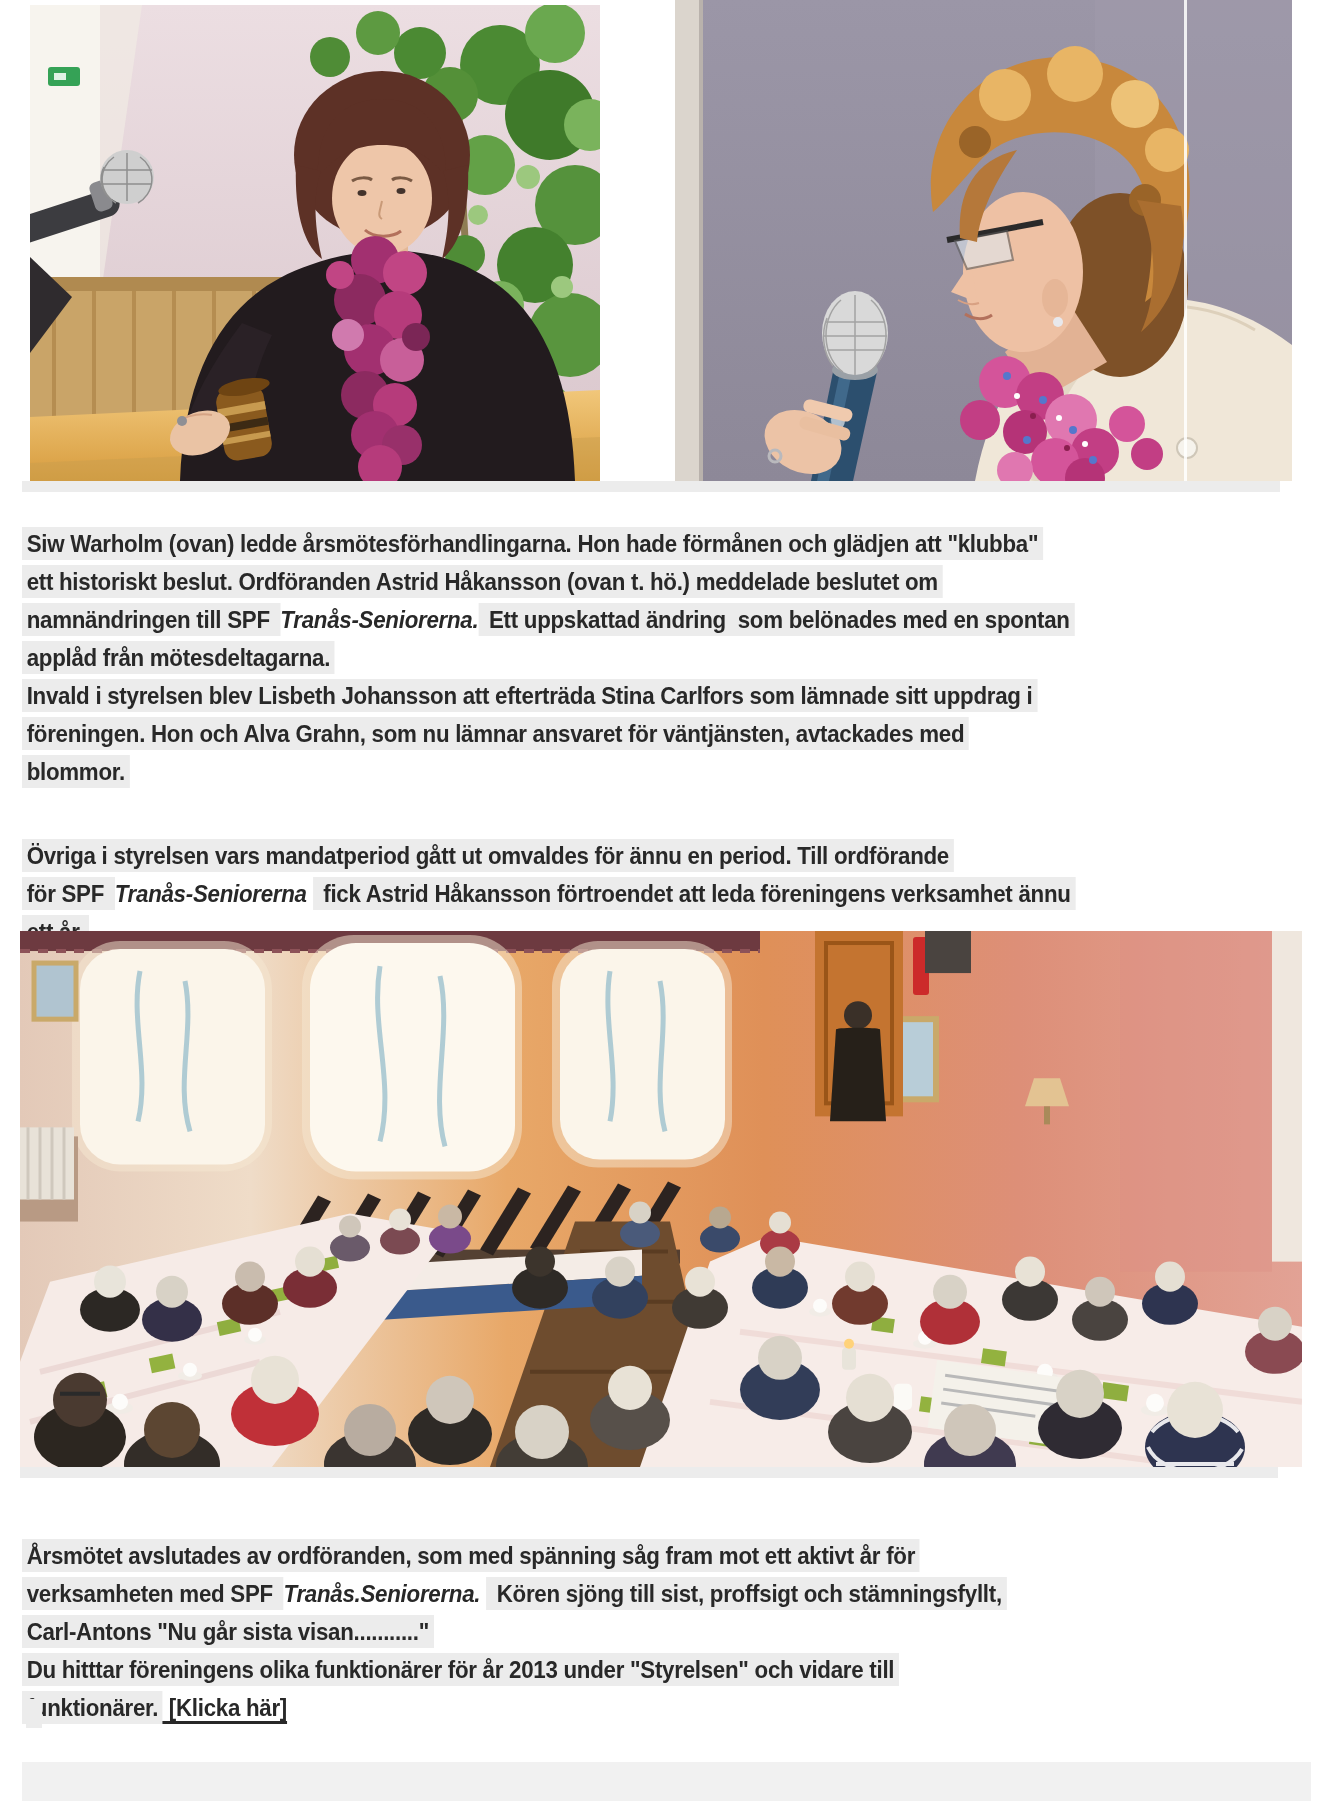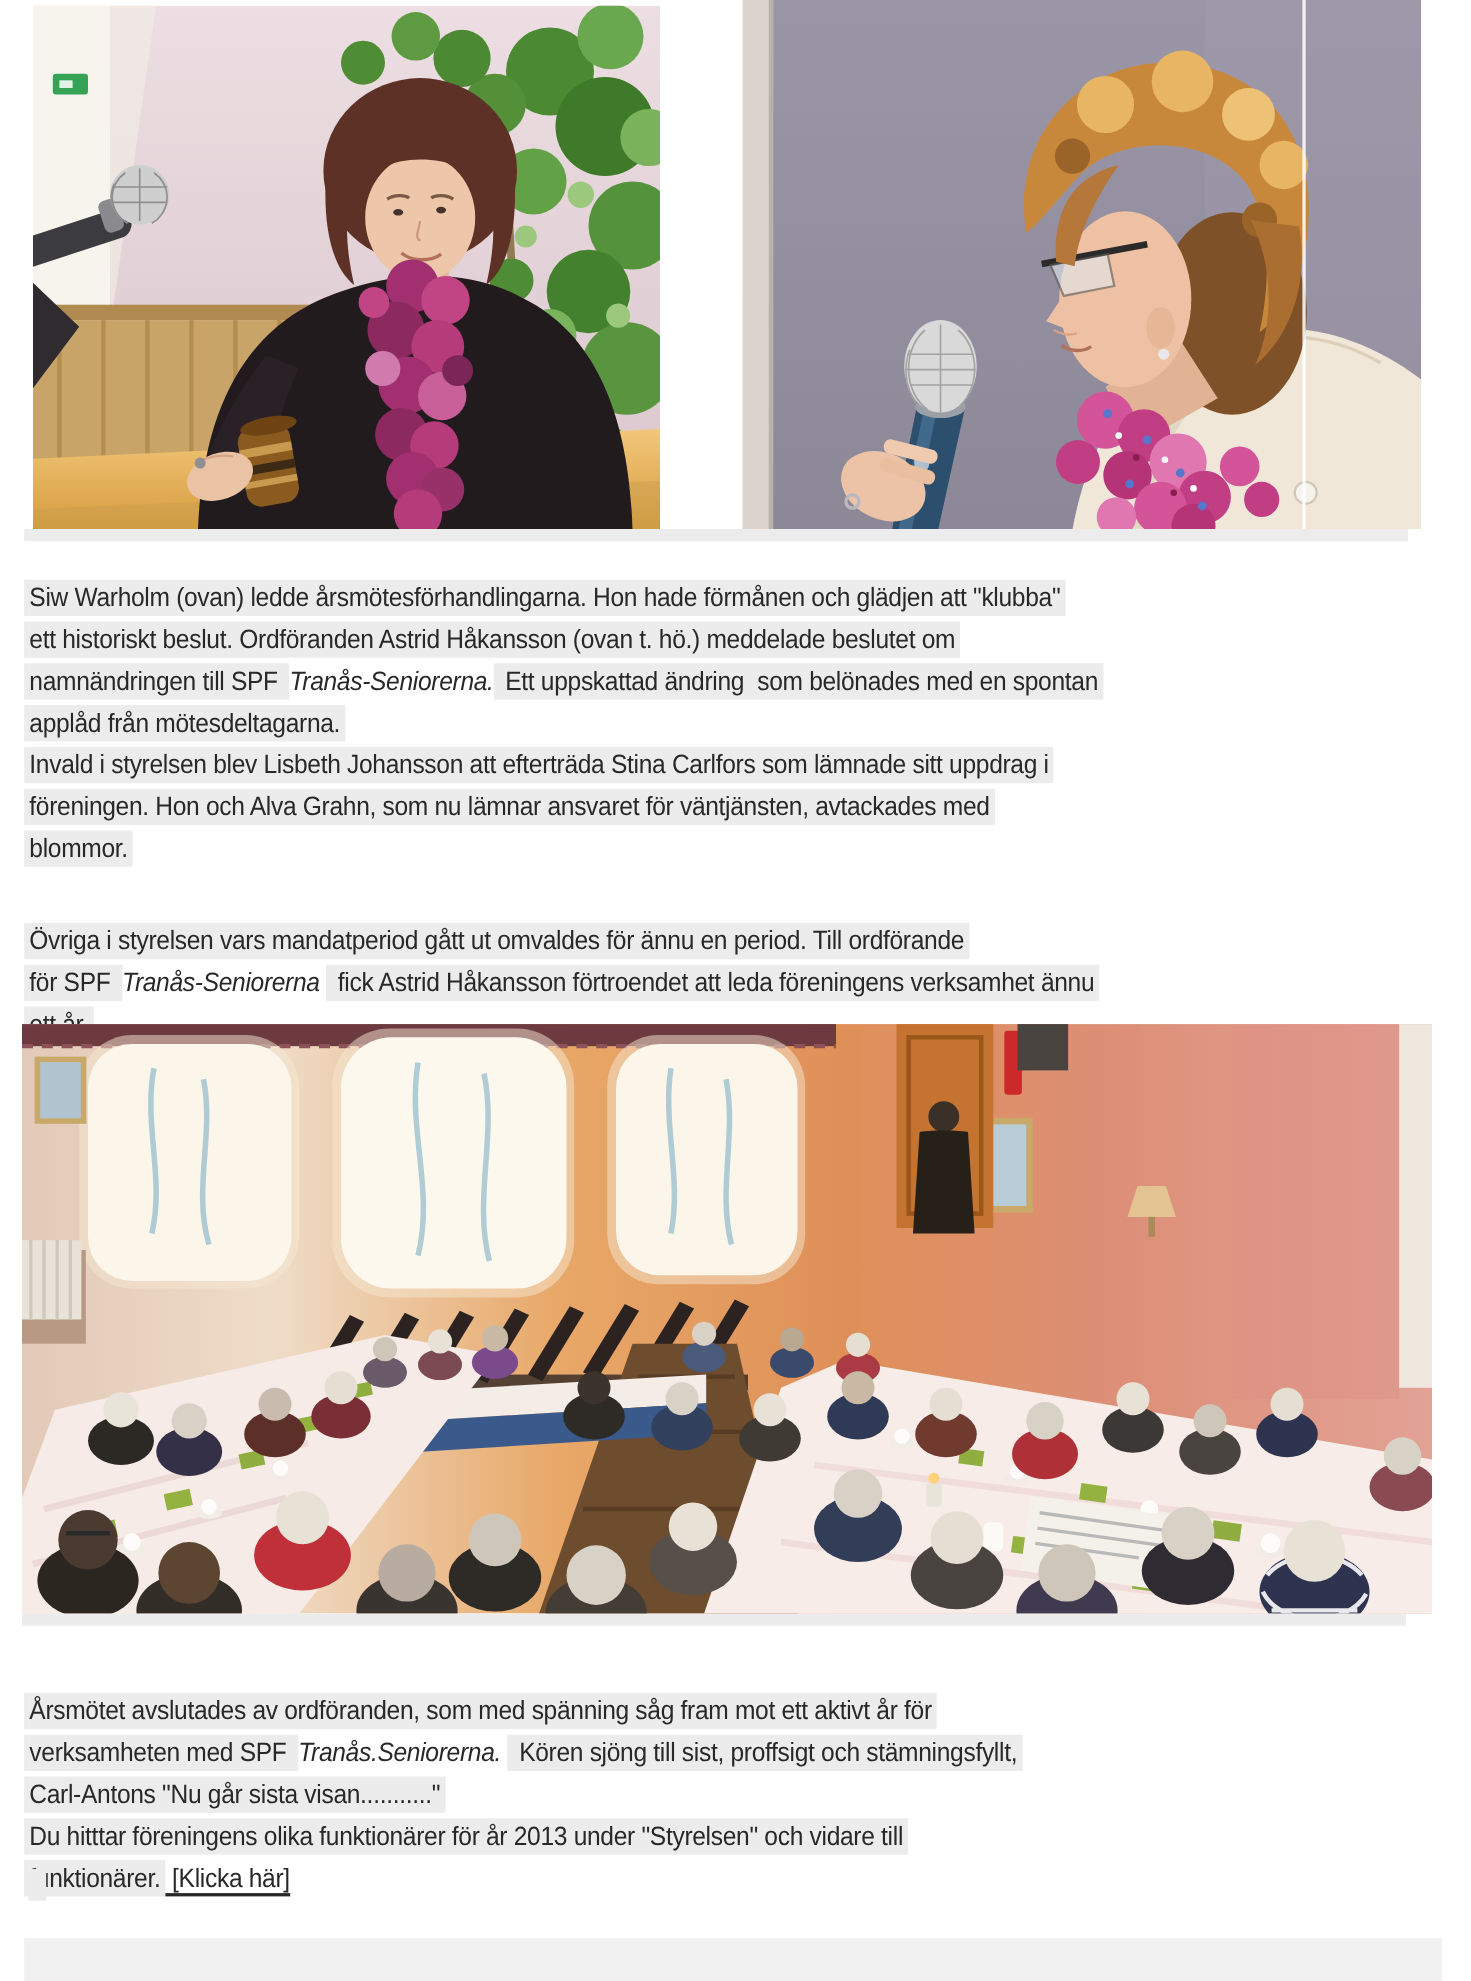--- a/index.html
+++ b/index.html
@@ -5,21 +5,21 @@
   html,body{margin:0;padding:0;}
   body{
     width:1337px;height:1801px;position:relative;overflow:hidden;
     background:#ffffff;
     font-family:"Liberation Sans", sans-serif;
   }
   .photo{position:absolute;overflow:hidden;}
   .photo svg{display:block;width:100%;height:100%;}
   .shadow-band{position:absolute;background:#ececec;}
   .textblock{position:absolute;left:22px;width:1300px;color:#282828;
-    font-weight:normal;font-size:24px;line-height:38px;letter-spacing:-0.3px;}
+    font-weight:bold;font-size:24px;line-height:38px;letter-spacing:-0.3px;}
   .tl{white-space:pre;height:38px;transform:scaleX(.93);transform-origin:left top;}
   .hl{background:#ececec;padding:3px 5px;}
   .it{font-style:italic;background:transparent;padding:3px 0;}
   a.klink{color:#282828;text-decoration:none;border-bottom:3px solid #282828;cursor:pointer;}
   .empty-hl{position:absolute;background:#ececec;}
   .footer-band{position:absolute;background:#f1f1f1;}
 </style>
 </head>
 <body>
 

